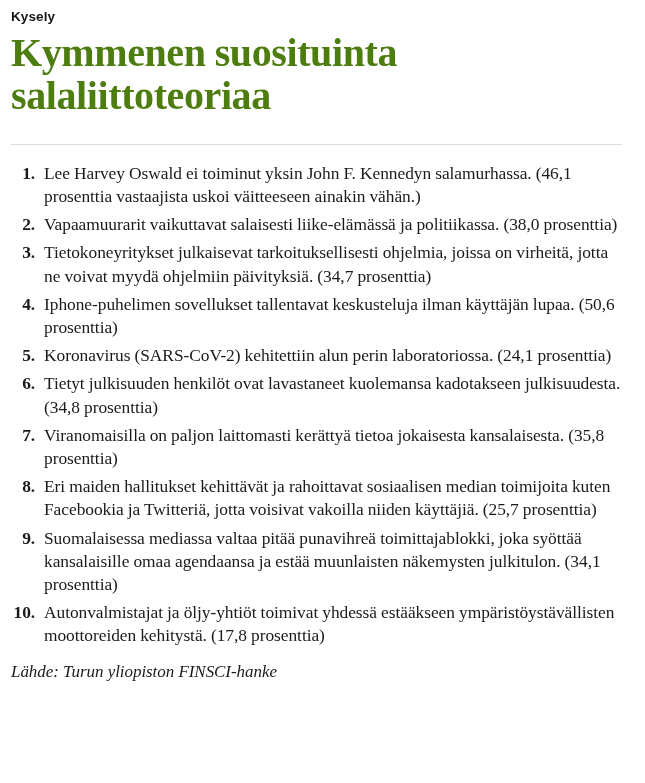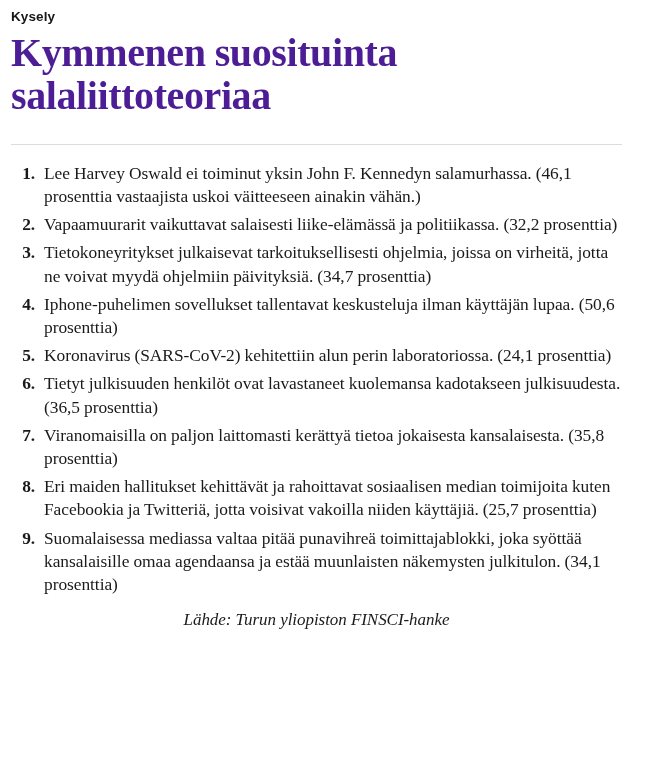--- a/index.html
+++ b/index.html
@@ -34,21 +34,21 @@
     line-height: 16px;
   }
 
   
   .headline {
     font-family: "Liberation Serif", "DejaVu Serif", serif;
     font-weight: bold;
     font-size: 40px;
     line-height: 43px;
     letter-spacing: -0.4px;
-    color: #4c1d95;
+    color: #4d7c0f;
     margin-top: 6px;
     max-width: 470px;
     word-spacing: -0.5px;
   }
 
   
   .divider {
     height: 1px;
     background: #dcdcdc;
     margin-top: 17px;
@@ -88,68 +88,71 @@
   }
 
   
   .source {
     font-style: italic;
     font-size: 17px;
     line-height: 22px;
     color: #1a1a1a;
     margin-top: 13px;
     letter-spacing: -0.05px;
-    text-align: center;
   }
 </style>
 </head>
 <body>
 
 <div class="page">
 
   <div class="kicker">Kysely</div>
 
   <h1 class="headline">Kymmenen suosituinta salaliittoteoriaa</h1>
 
   <div class="divider"></div>
 
   <ol class="list" id="conspiracy-list">
       <li class="list-item">
         <span class="item-num">1.</span>
         <span class="item-text">Lee Harvey Oswald ei toiminut yksin John F. Kennedyn salamurhassa. (46,1 prosenttia vastaajista uskoi väitteeseen ainakin vähän.)</span>
       </li>
       <li class="list-item">
         <span class="item-num">2.</span>
-        <span class="item-text">Vapaamuurarit vaikuttavat salaisesti liike-elämässä ja politiikassa. (32,2 prosenttia)</span>
+        <span class="item-text">Vapaamuurarit vaikuttavat salaisesti liike-elämässä ja politiikassa. (38,0 prosenttia)</span>
       </li>
       <li class="list-item">
         <span class="item-num">3.</span>
         <span class="item-text">Tietokoneyritykset julkaisevat tarkoituksellisesti ohjelmia, joissa on virheitä, jotta ne voivat myydä ohjelmiin päivityksiä. (34,7 prosenttia)</span>
       </li>
       <li class="list-item">
         <span class="item-num">4.</span>
         <span class="item-text">Iphone-puhelimen sovellukset tallentavat keskusteluja ilman käyttäjän lupaa. (50,6 prosenttia)</span>
       </li>
       <li class="list-item">
         <span class="item-num">5.</span>
         <span class="item-text">Koronavirus (SARS-CoV-2) kehitettiin alun perin laboratoriossa. (24,1 prosenttia)</span>
       </li>
       <li class="list-item">
         <span class="item-num">6.</span>
-        <span class="item-text">Tietyt julkisuuden henkilöt ovat lavastaneet kuolemansa kadotakseen julkisuudesta. (36,5 prosenttia)</span>
+        <span class="item-text">Tietyt julkisuuden henkilöt ovat lavastaneet kuolemansa kadotakseen julkisuudesta. (34,8 prosenttia)</span>
       </li>
       <li class="list-item">
         <span class="item-num">7.</span>
         <span class="item-text">Viranomaisilla on paljon laittomasti kerättyä tietoa jokaisesta kansalaisesta. (35,8 prosenttia)</span>
       </li>
       <li class="list-item">
         <span class="item-num">8.</span>
         <span class="item-text">Eri maiden hallitukset kehittävät ja rahoittavat sosiaalisen median toimijoita kuten Facebookia ja Twitteriä, jotta voisivat vakoilla niiden käyttäjiä. (25,7 prosenttia)</span>
       </li>
       <li class="list-item">
         <span class="item-num">9.</span>
         <span class="item-text">Suomalaisessa mediassa valtaa pitää punavihreä toimittajablokki, joka syöttää kansalaisille omaa agendaansa ja estää muunlaisten näkemysten julkitulon. (34,1 prosenttia)</span>
       </li>
+      <li class="list-item">
+        <span class="item-num">10.</span>
+        <span class="item-text">Autonvalmistajat ja öljy-yhtiöt toimivat yhdessä estääkseen ympäristöystävällisten moottoreiden kehitystä. (17,8 prosenttia)</span>
+      </li>
     </ol>
 
   <div class="source">Lähde: Turun yliopiston FINSCI-hanke</div>
 
 </div>
 
 </body></html>

